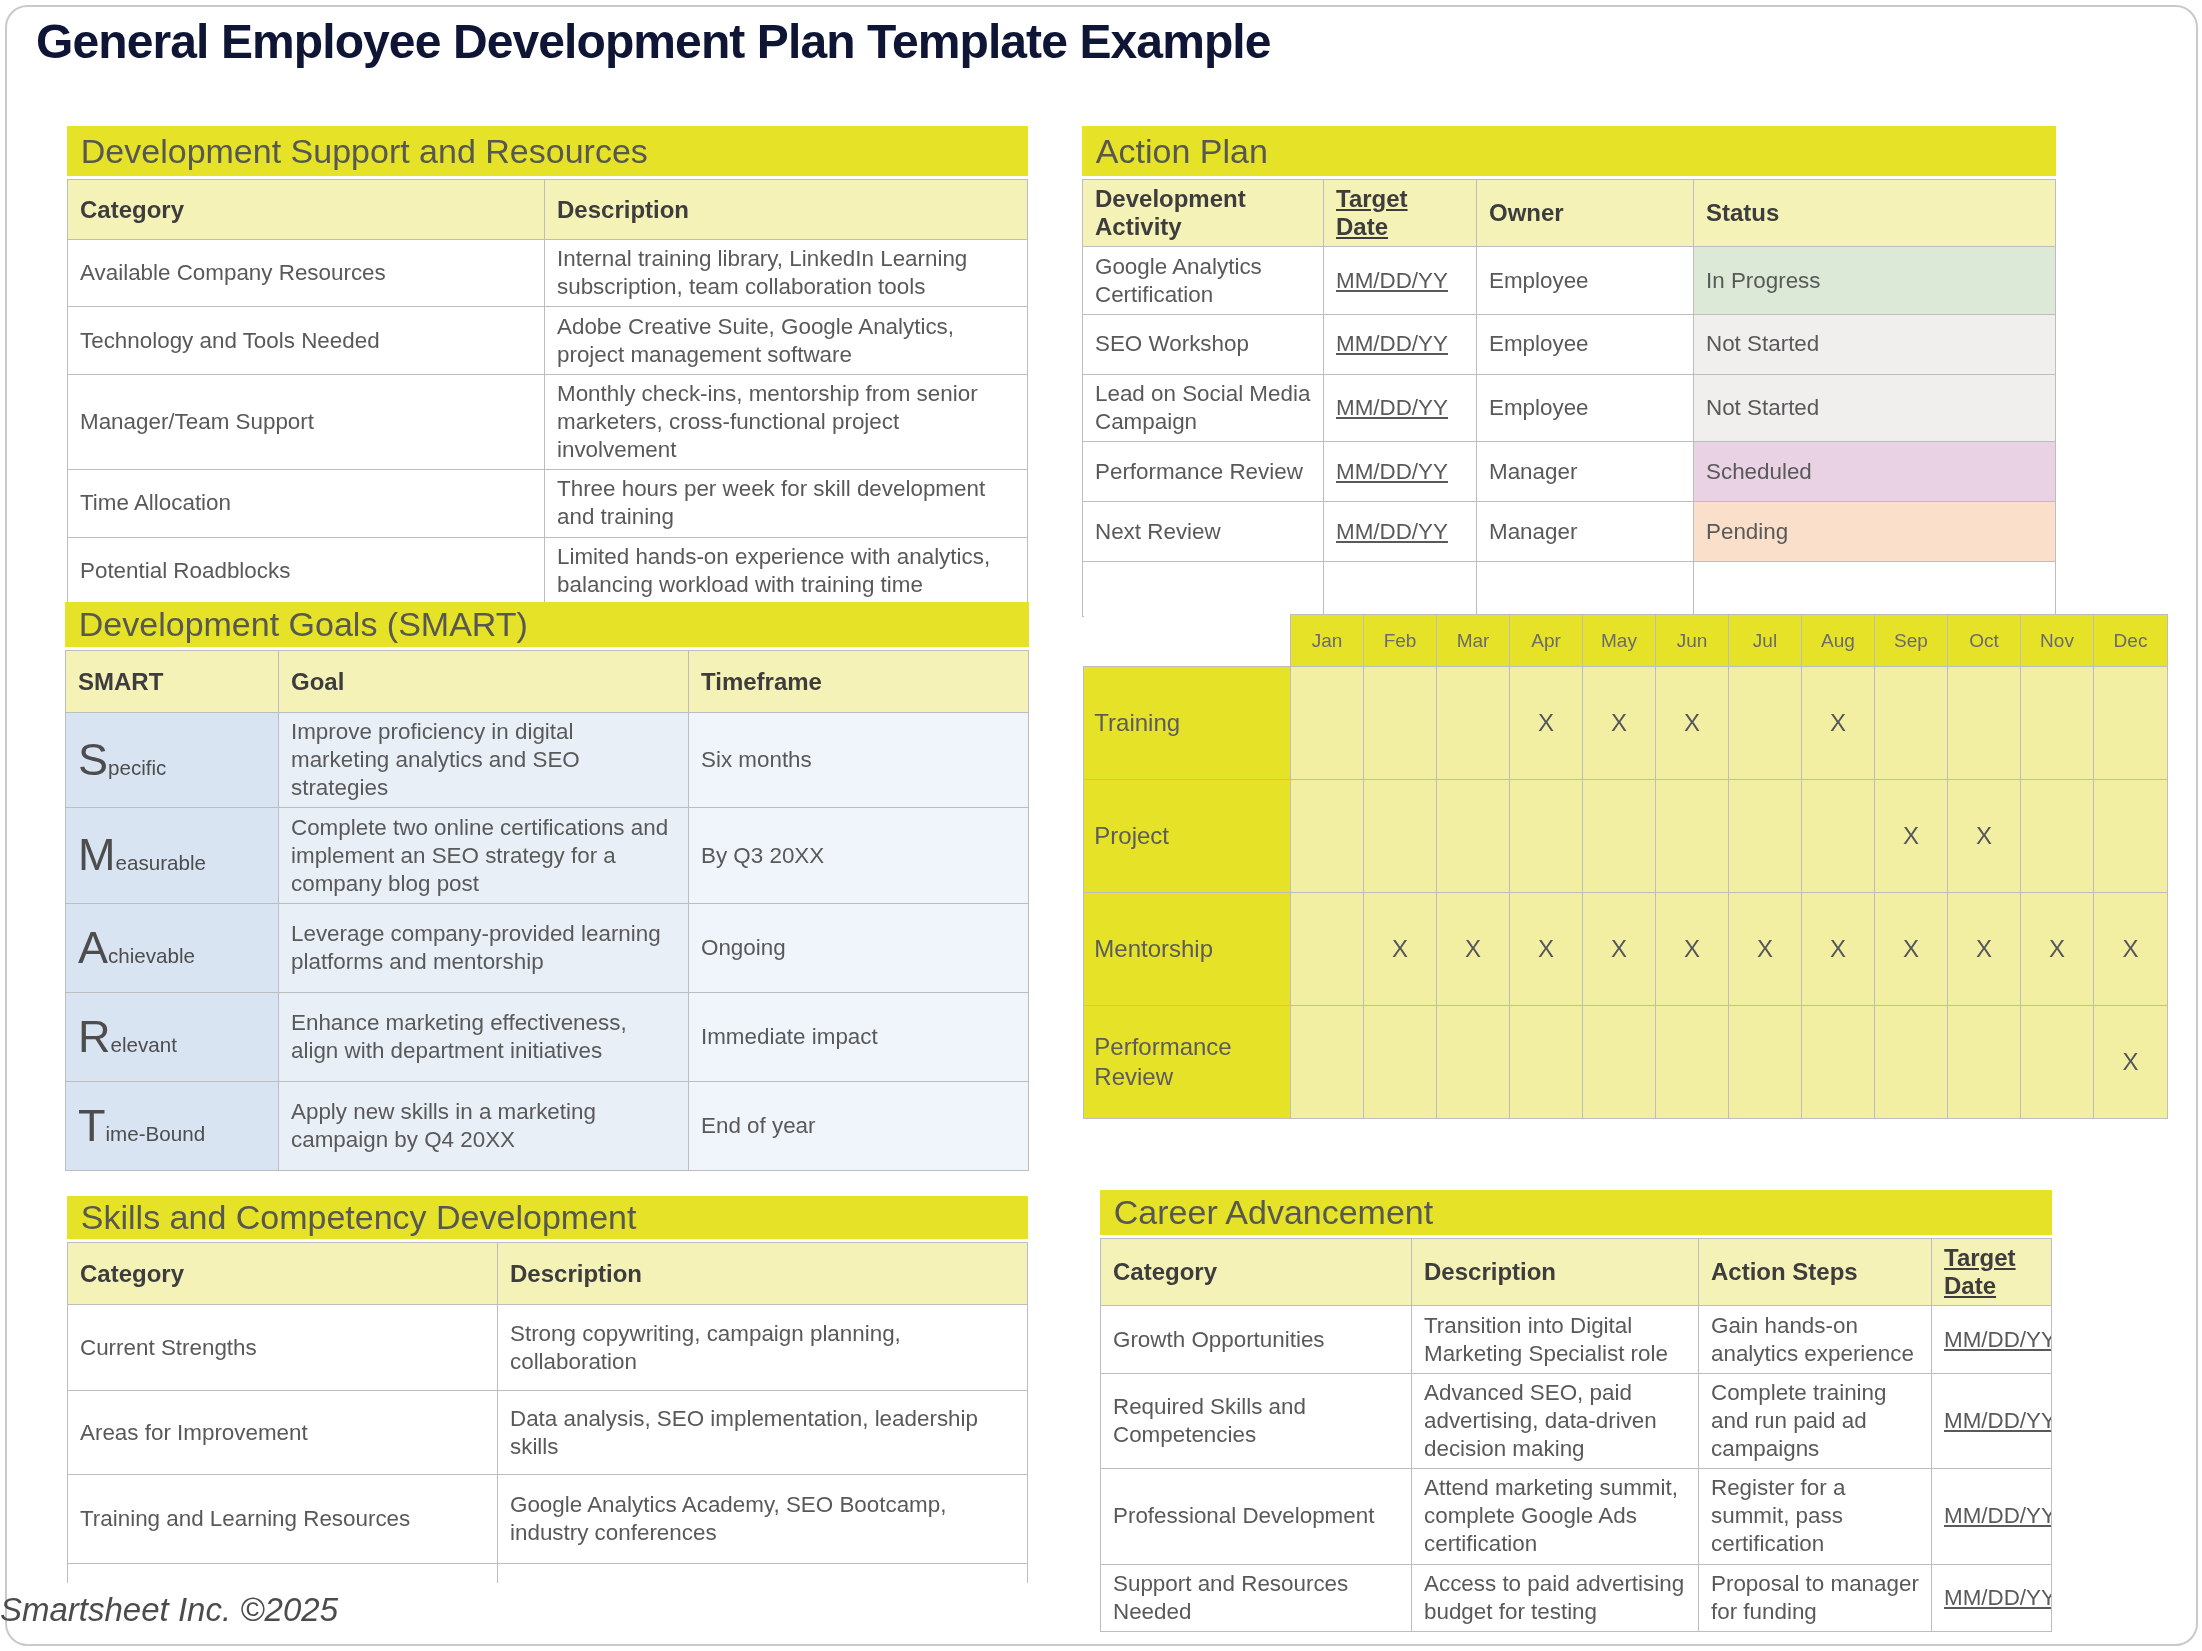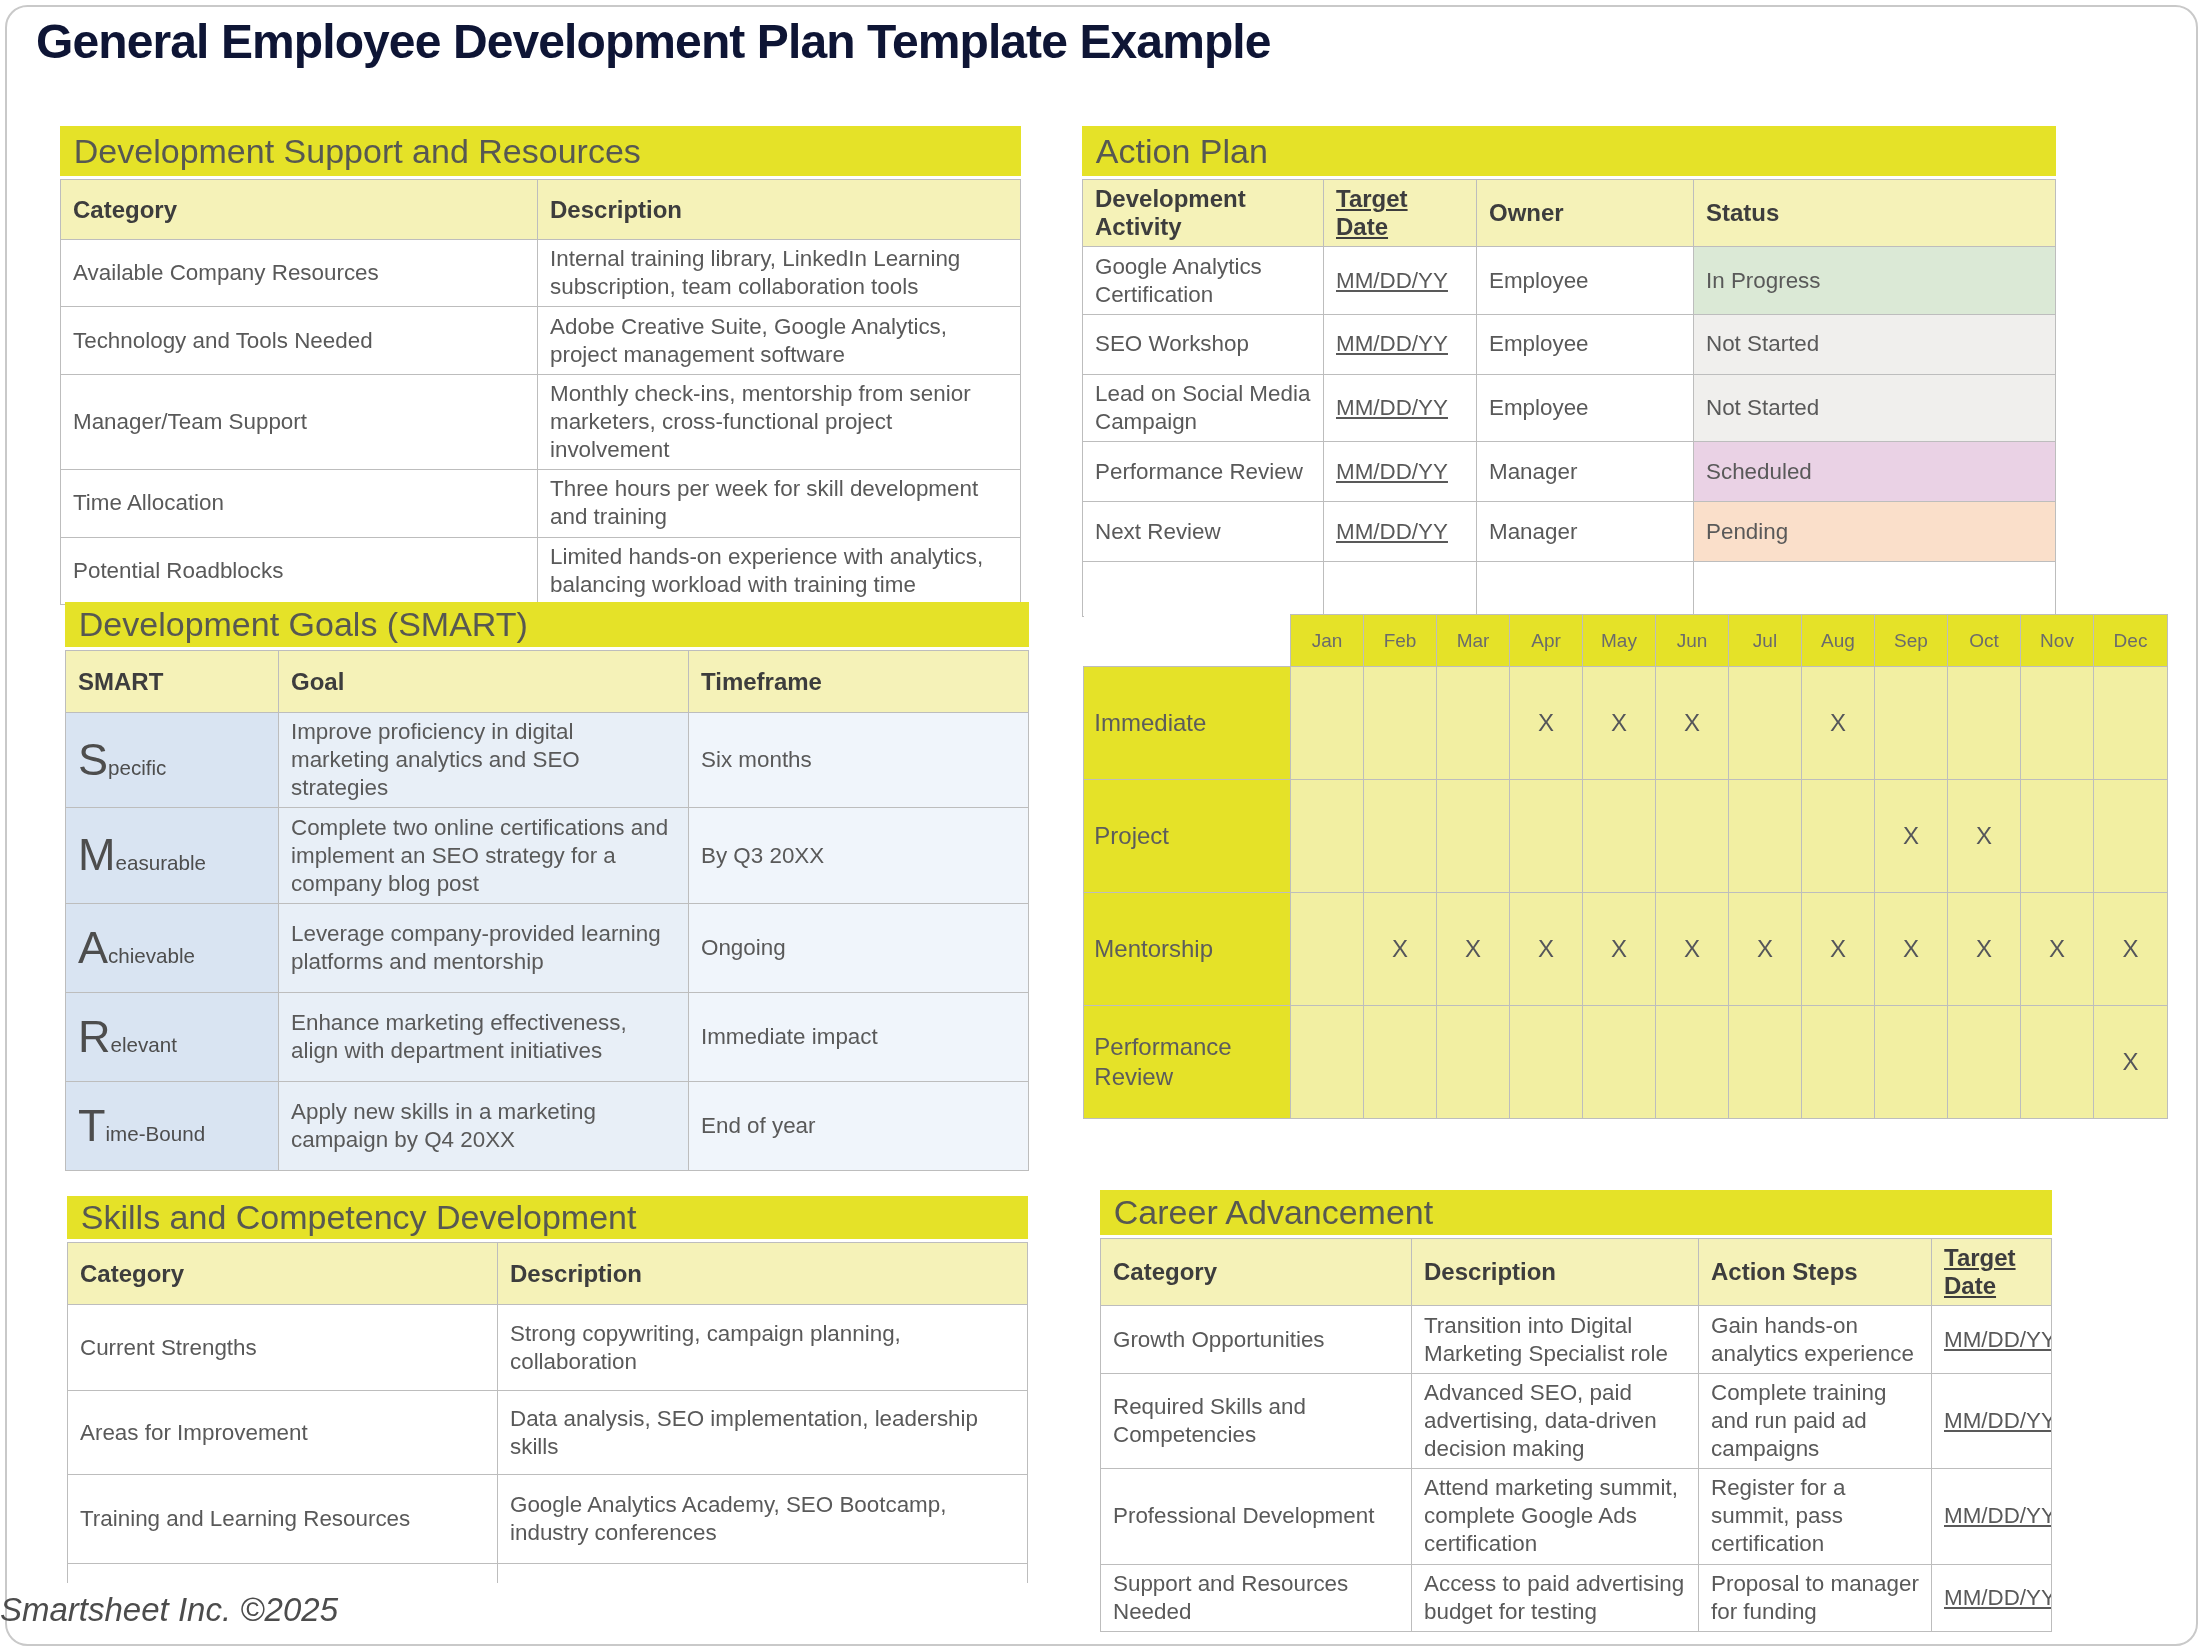--- a/index.html
+++ b/index.html
@@ -32,21 +32,21 @@
           font-size:33px;font-style:italic;color:#4c4c4c;}
   .partial td{border-bottom:none;}
 </style>
 </head>
 <body>
 
 <div class="canvas">
   <div class="page-frame"></div>
   <h1 class="page-title">General Employee Development Plan Template Example</h1>
 
-  <section class="sec" style="left:60px;top:126px;width:961px;">
+  <section class="sec" style="left:67px;top:126px;width:961px;">
     <div class="bar" style="height:53px;">Development Support and Resources</div>
     <table>
       <colgroup>
           <col style="width:477px">
           <col>
         </colgroup>
       <thead>
         <tr style="height:60px;">
           <th>Category</th>
           <th>Description</th>
@@ -209,21 +209,21 @@
           <th class="month">Jul</th>
           <th class="month">Aug</th>
           <th class="month">Sep</th>
           <th class="month">Oct</th>
           <th class="month">Nov</th>
           <th class="month">Dec</th>
         </tr>
       </thead>
       <tbody>
         <tr style="height:113px;">
-          <td class="mlabel">Immediate</td>
+          <td class="mlabel">Training</td>
           <td class="mcell"></td>
           <td class="mcell"></td>
           <td class="mcell"></td>
           <td class="mcell">X</td>
           <td class="mcell">X</td>
           <td class="mcell">X</td>
           <td class="mcell"></td>
           <td class="mcell">X</td>
           <td class="mcell"></td>
           <td class="mcell"></td>

